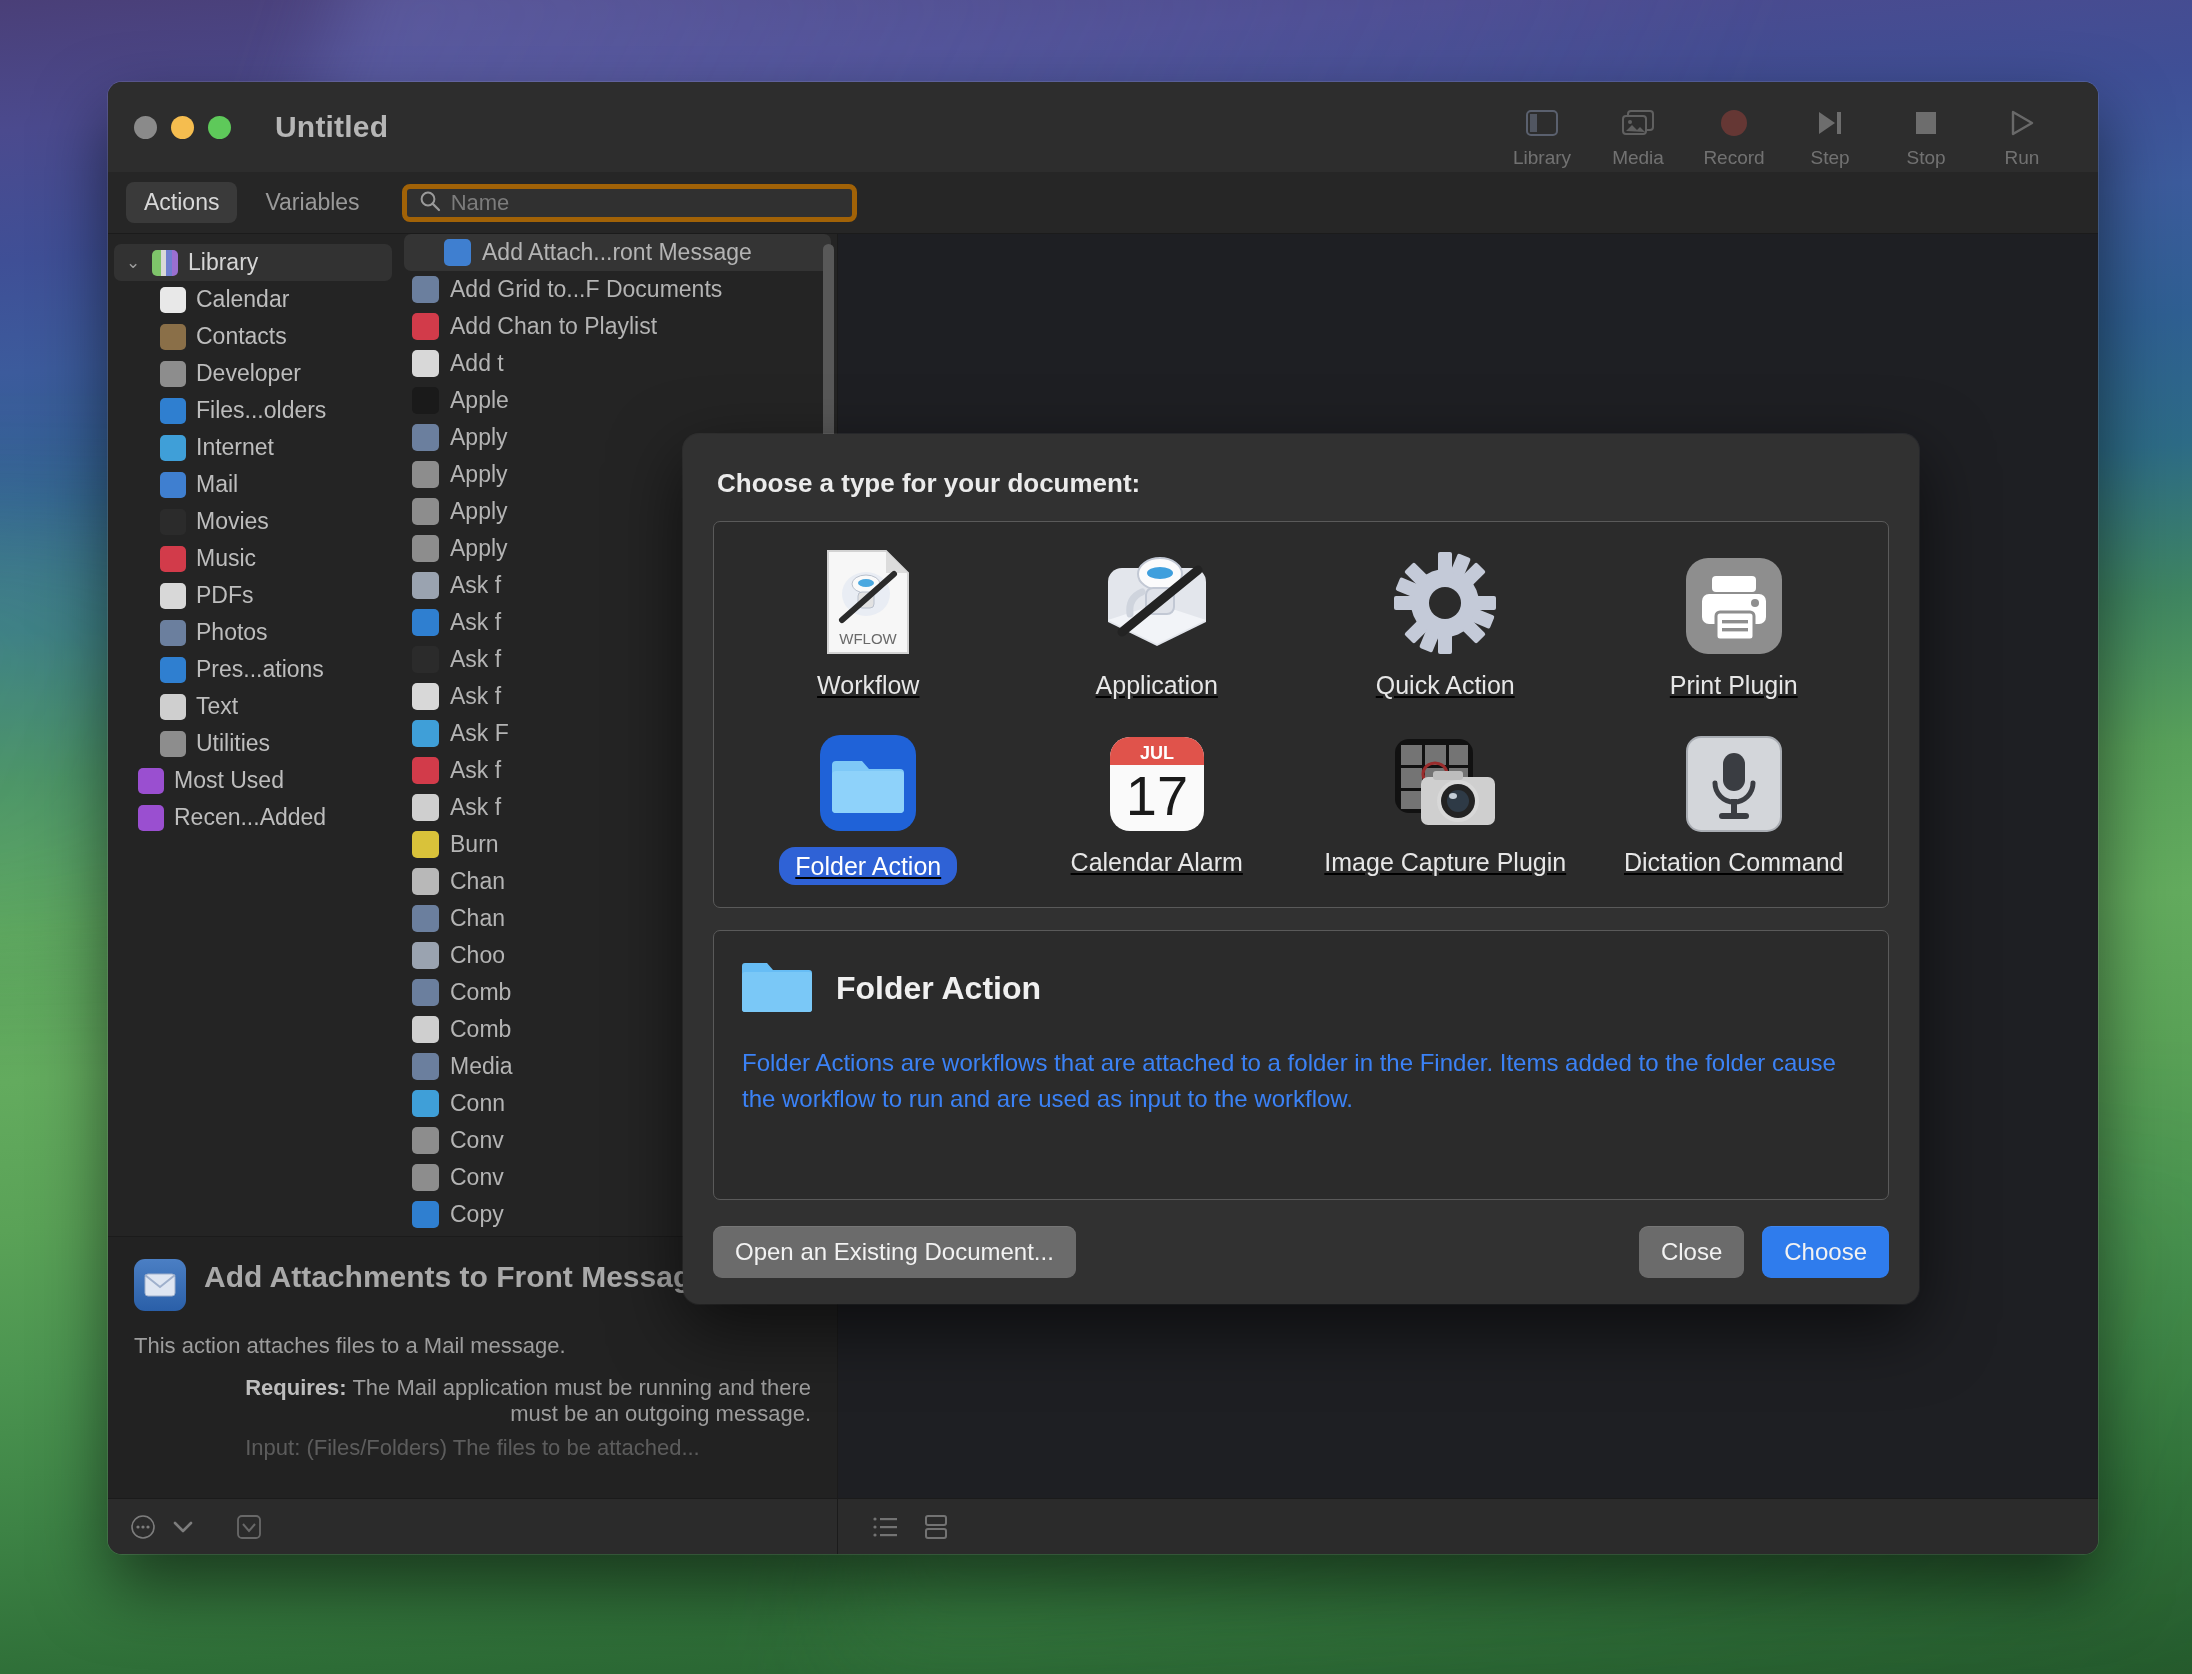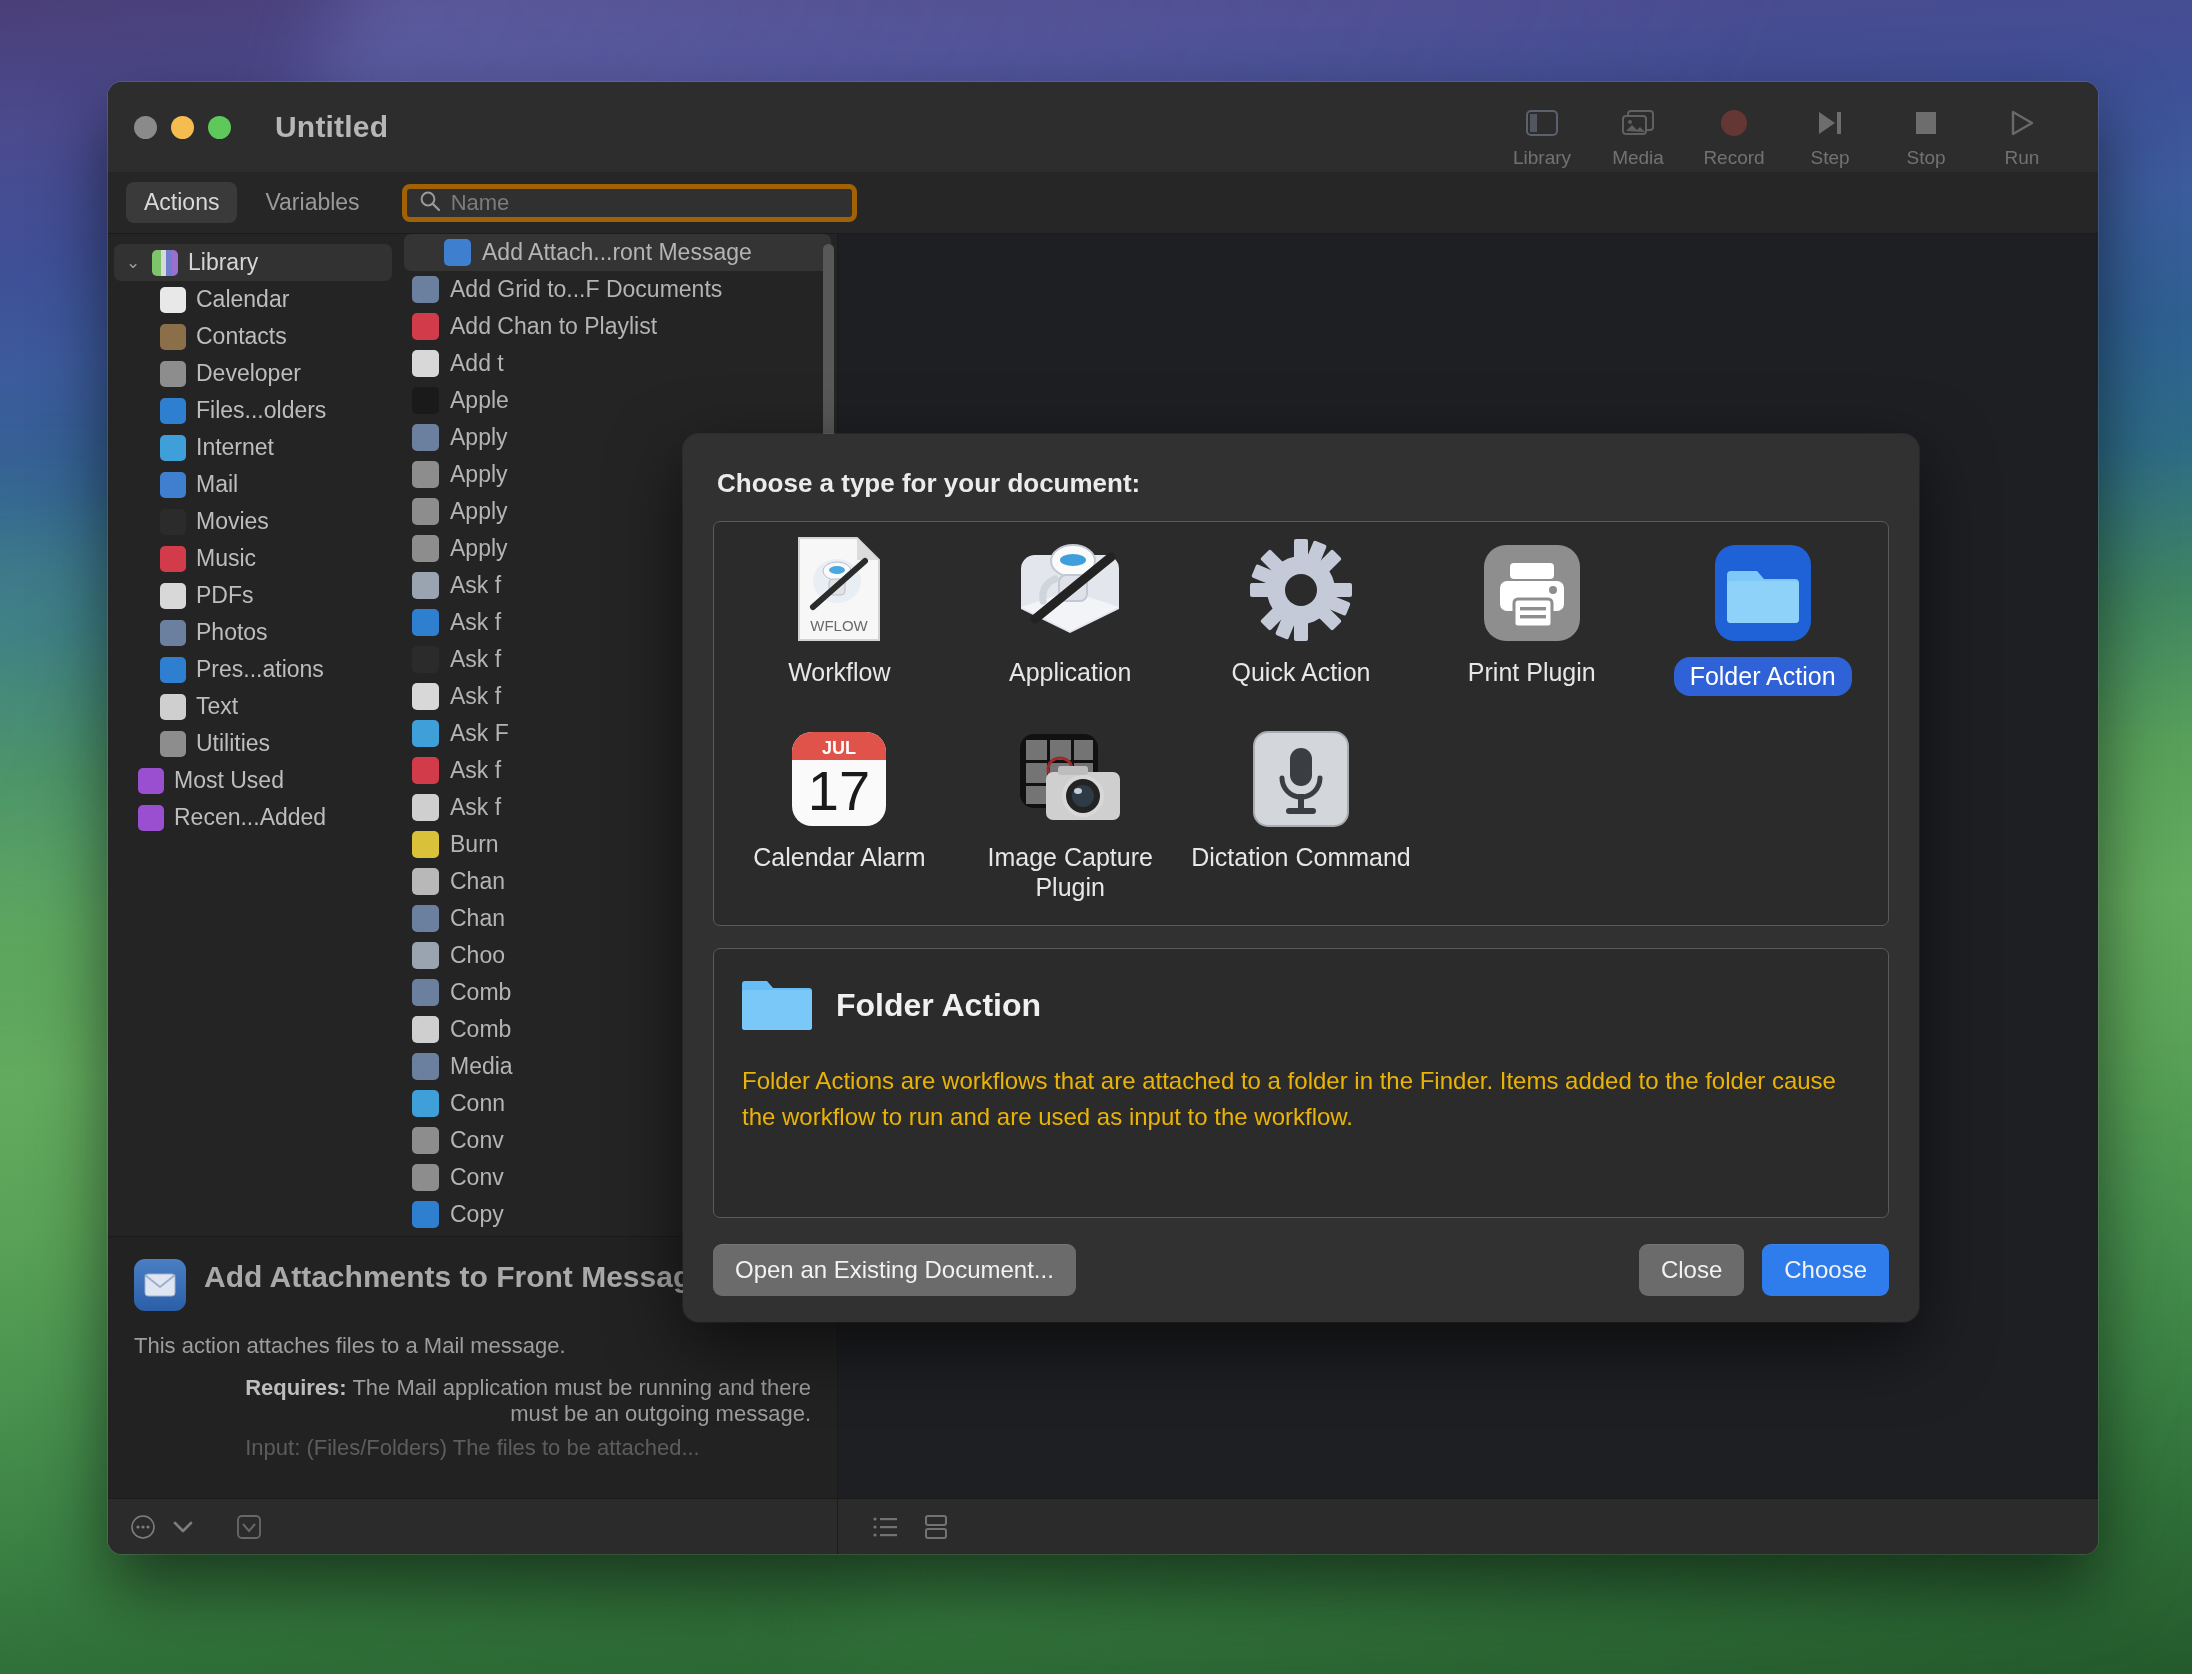--- a/index.html
+++ b/index.html
@@ -143,36 +143,37 @@
   .modal-backdrop { position:absolute; inset:0; }
   .modal {
     position:absolute; left:575px; top:352px; width:1236px;
     background:#313131; border-radius:16px;
     box-shadow:0 24px 70px rgba(0,0,0,.60), 0 0 0 1px rgba(255,255,255,.07);
     padding:26px 30px 26px 30px;
   }
   .modal-title { font-size:26px; font-weight:bold; color:#ebebeb; margin:8px 0 22px 4px; }
   .typegrid {
     border:1px solid #5a5a5a; border-radius:7px; background:#2b2b2b;
-    padding:9px 10px 22px 10px; display:grid; grid-template-columns:repeat(5,1fr);
+    padding:22px 10px 22px 10px; display:grid; grid-template-columns:repeat(4,1fr);
     row-gap:20px;
+    text-decoration:underline;
   }
   .type-cell { display:flex; flex-direction:column; align-items:center; gap:14px; }
   .type-ico { height:112px; display:flex; align-items:flex-end; justify-content:center; }
   .type-lab { font-size:25px; color:#e7e7e7; text-align:center; line-height:1.22; }
   .type-cell.selected .type-lab {
     background:#2f62d6; color:#fff; border-radius:16px; padding:4px 16px;
   }
   .detail {
     margin-top:22px; border:1px solid #5a5a5a; border-radius:7px; background:#2b2b2b;
     padding:26px 28px 30px 28px; min-height:270px;
   }
   .detail-head { display:flex; align-items:center; gap:24px; }
   .detail-title { font-size:32px; font-weight:bold; color:#f0f0f0; }
-  .detail-body { margin-top:26px; font-size:24px; color:#eab308; line-height:1.52; }
+  .detail-body { margin-top:26px; font-size:24px; color:#3b82f6; line-height:1.52; }
   .modal-foot { margin-top:26px; display:flex; align-items:center; }
   .btn {
     font-size:24px; border-radius:9px; padding:12px 22px; color:#f2f2f2;
     background:#6b6b6b; box-shadow:0 1px 0 rgba(255,255,255,.08) inset;
   }
   .btn.primary { background:#2f7ced; }
   .foot-right { margin-left:auto; display:flex; gap:18px; }
 </style>
 </head>
 <body>

